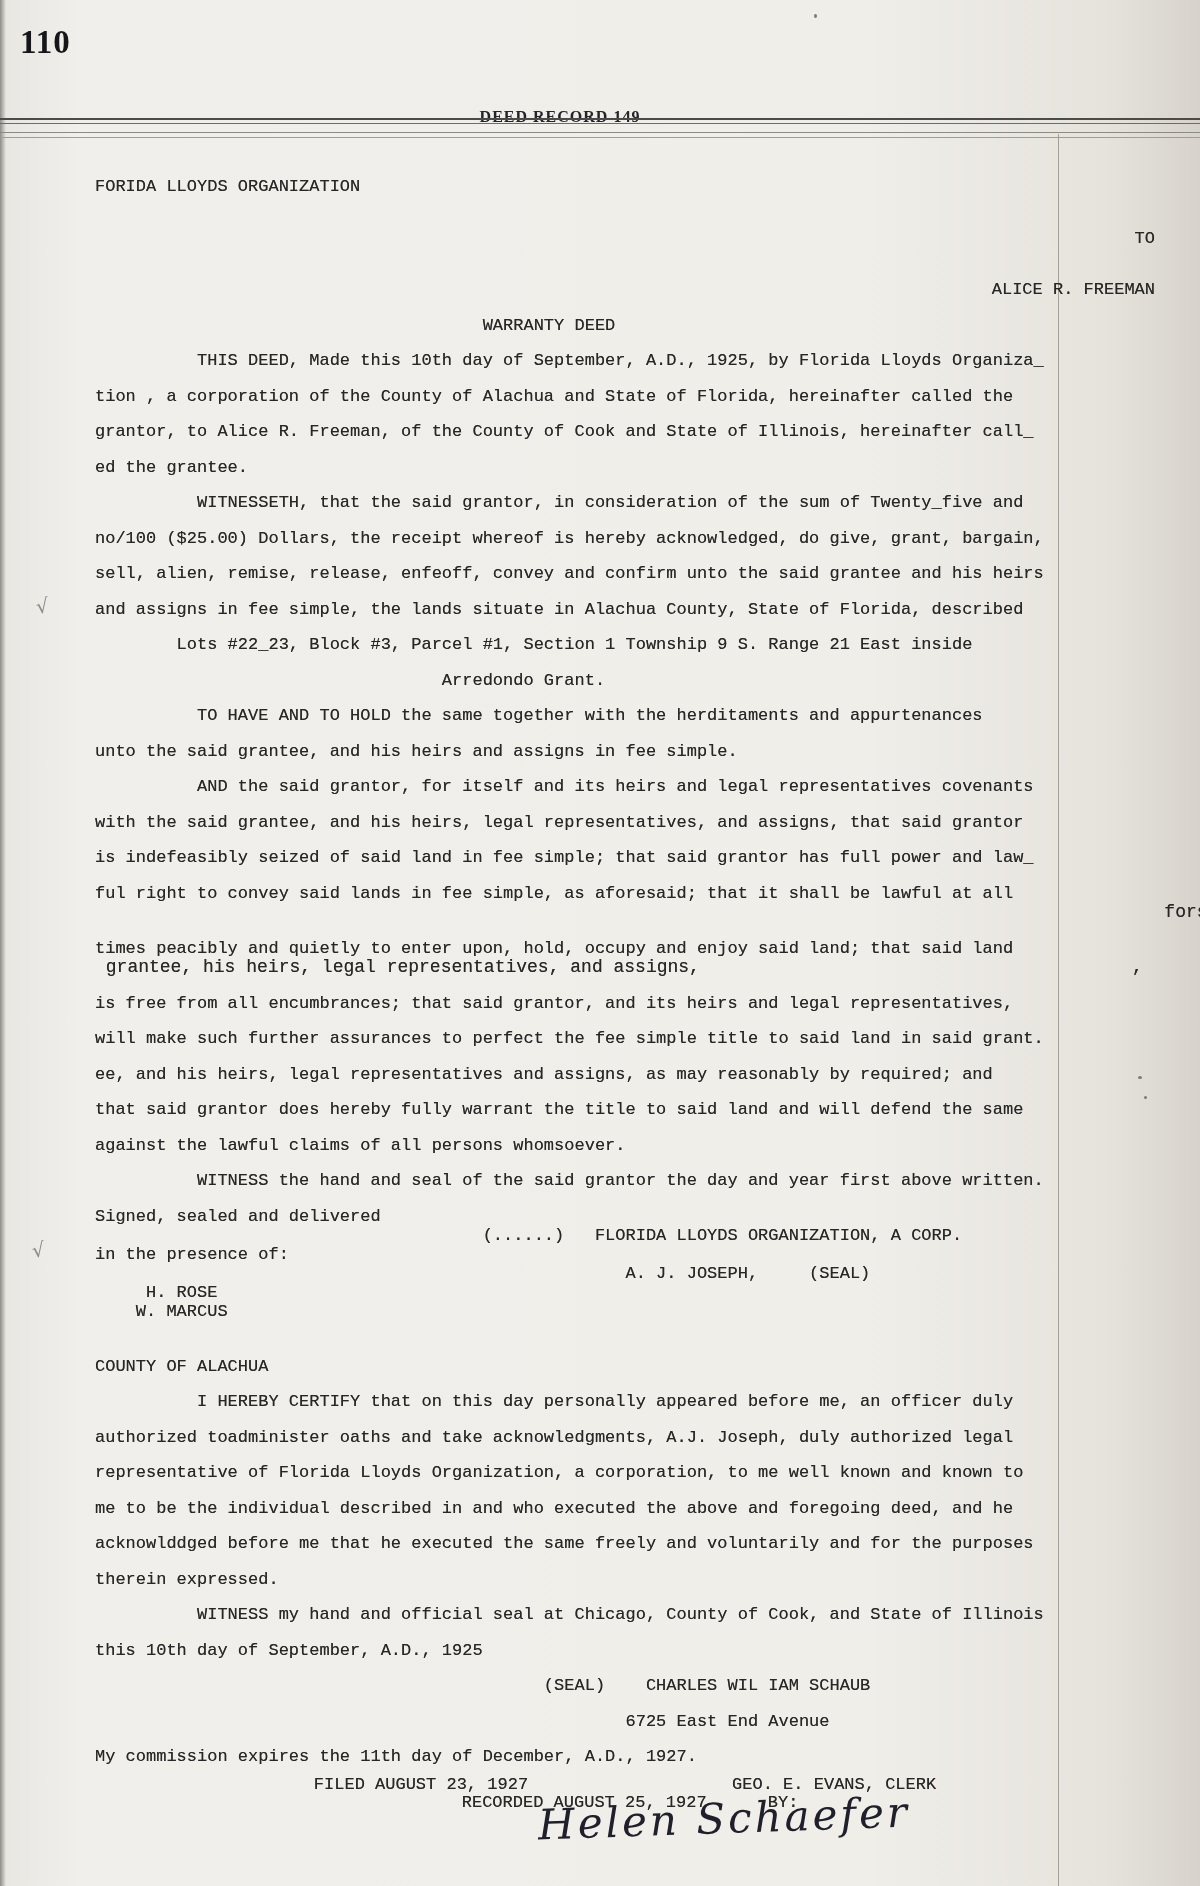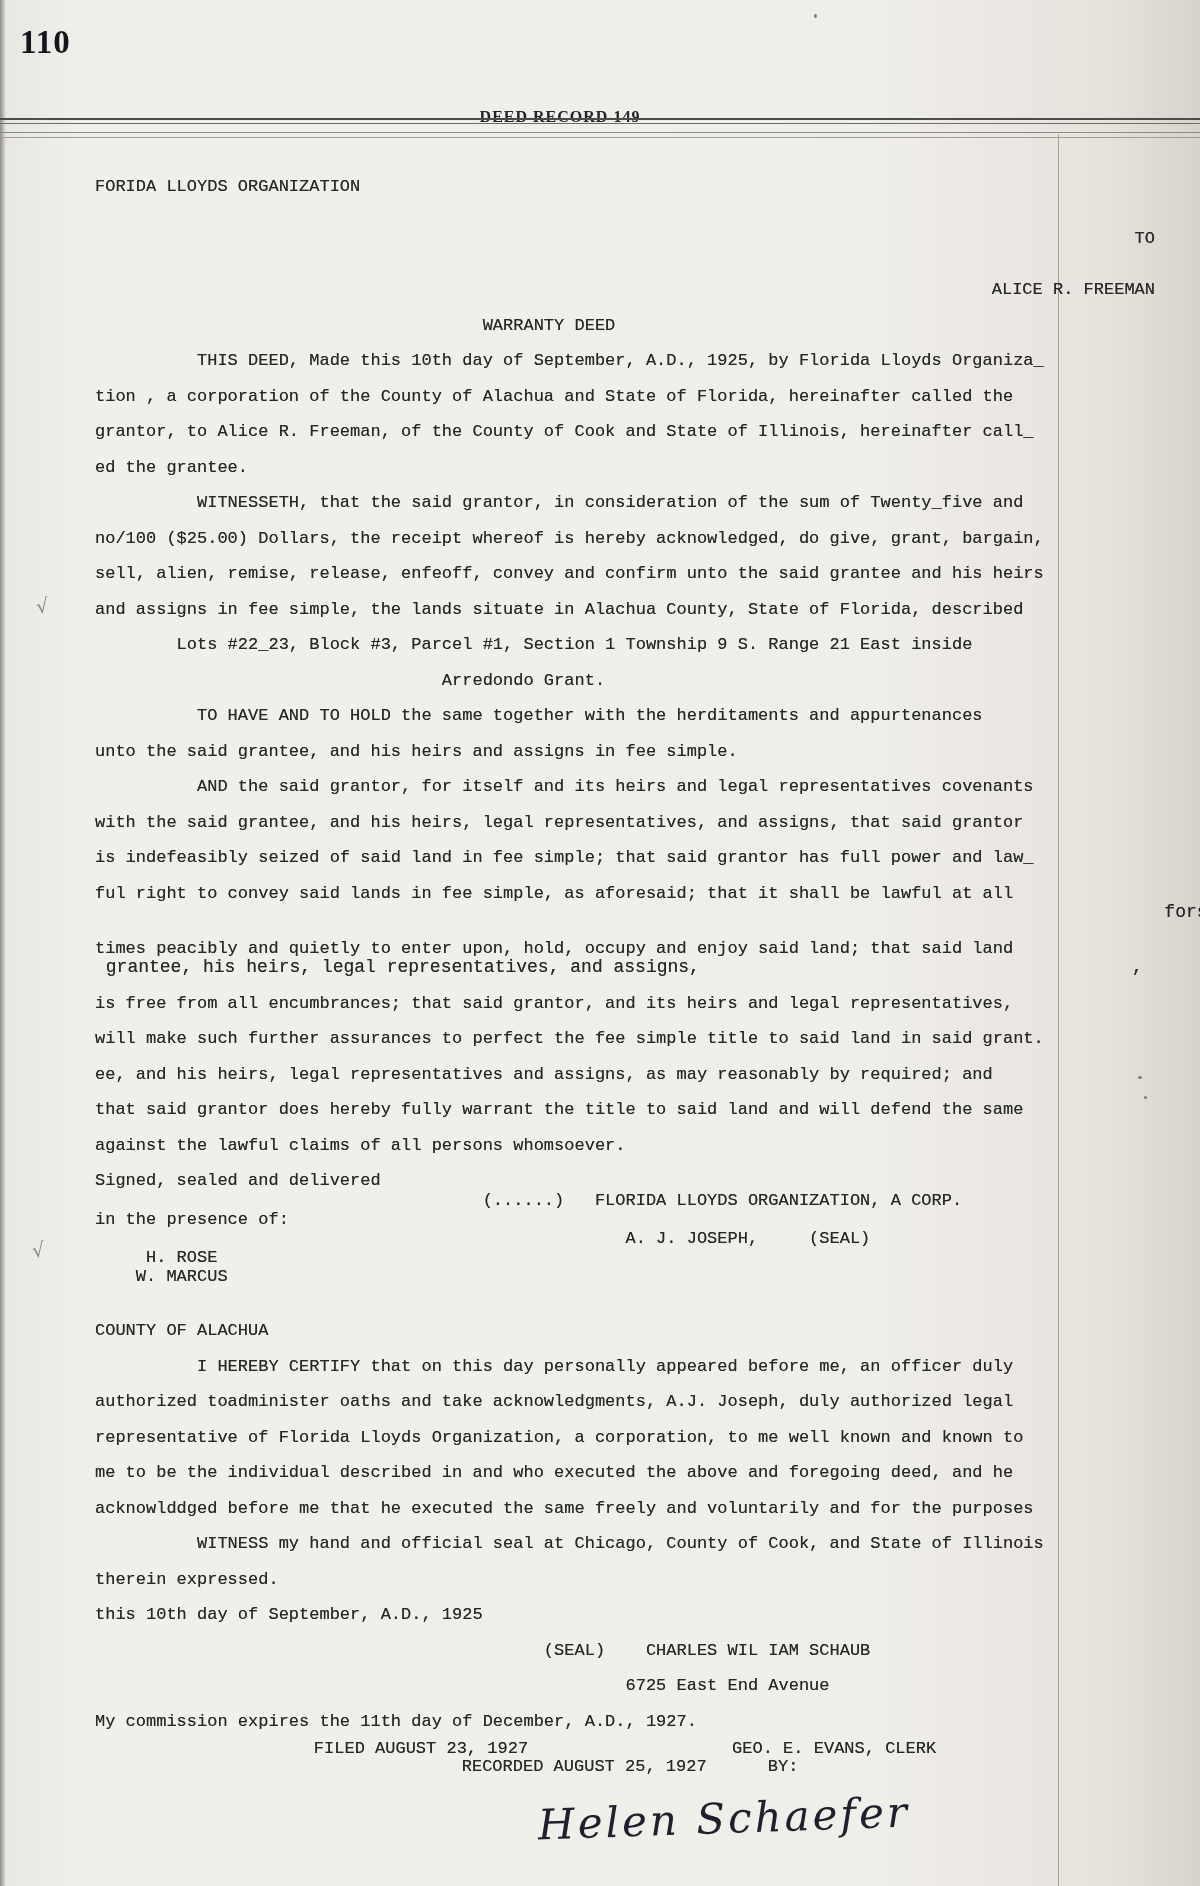--- a/index.html
+++ b/index.html
@@ -84,35 +84,36 @@
       <div class="doc-line">is indefeasibly seized of said land in fee simple; that said grantor has full power and law_</div>
       <div class="doc-line">ful right to convey said lands in fee simple, as aforesaid; that it shall be lawful at all</div>
       <div class="doc-line small pullup">                                                                                                   forsaid</div>
       <div class="doc-line">times peacibly and quietly to enter upon, hold, occupy and enjoy said land; that said land</div>
       <div class="doc-line small pullup"> grantee, his heirs, legal representatives, and assigns,                                        ,</div>
       <div class="doc-line">is free from all encumbrances; that said grantor, and its heirs and legal representatives,</div>
       <div class="doc-line">will make such further assurances to perfect the fee simple title to said land in said grant.</div>
       <div class="doc-line">ee, and his heirs, legal representatives and assigns, as may reasonably by required; and</div>
       <div class="doc-line">that said grantor does hereby fully warrant the title to said land and will defend the same</div>
       <div class="doc-line">against the lawful claims of all persons whomsoever.</div>
+      <div class="doc-line">          WITNESS the hand and seal of the said grantor the day and year first above written.</div>
       <div class="doc-line">Signed, sealed and delivered</div>
       <div class="doc-line tight pullup">                                      (......)   FLORIDA LLOYDS ORGANIZATION, A CORP.</div>
       <div class="doc-line tight">in the presence of:</div>
       <div class="doc-line tight">                                                    A. J. JOSEPH,     (SEAL)</div>
       <div class="doc-line tight">     H. ROSE</div>
       <div class="doc-line">    W. MARCUS</div>
       <div class="doc-line tight">&nbsp;</div>
       <div class="doc-line">COUNTY OF ALACHUA</div>
       <div class="doc-line">          I HEREBY CERTIFY that on this day personally appeared before me, an officer duly</div>
       <div class="doc-line">authorized toadminister oaths and take acknowledgments, A.J. Joseph, duly authorized legal</div>
       <div class="doc-line">representative of Florida Lloyds Organization, a corporation, to me well known and known to</div>
       <div class="doc-line">me to be the individual described in and who executed the above and foregoing deed, and he</div>
       <div class="doc-line">acknowlddged before me that he executed the same freely and voluntarily and for the purposes</div>
+      <div class="doc-line">therein expressed.</div>
       <div class="doc-line">          WITNESS my hand and official seal at Chicago, County of Cook, and State of Illinois</div>
-      <div class="doc-line">therein expressed.</div>
       <div class="doc-line">this 10th day of September, A.D., 1925</div>
       <div class="doc-line">                                            (SEAL)    CHARLES WIL IAM SCHAUB</div>
       <div class="doc-line">                                                    6725 East End Avenue</div>
       <div class="doc-line">My commission expires the 11th day of December, A.D., 1927.</div>
       <div class="doc-line tight24">FILED AUGUST 23, 1927                    GEO. E. EVANS, CLERK</div>
       <div class="doc-line tight24"> RECORDED AUGUST 25, 1927      BY:</div>
     </div>
   <div class="signature">Helen Schaefer</div>
   <div class="speck speck1"></div>
   <div class="speck speck2"></div>

